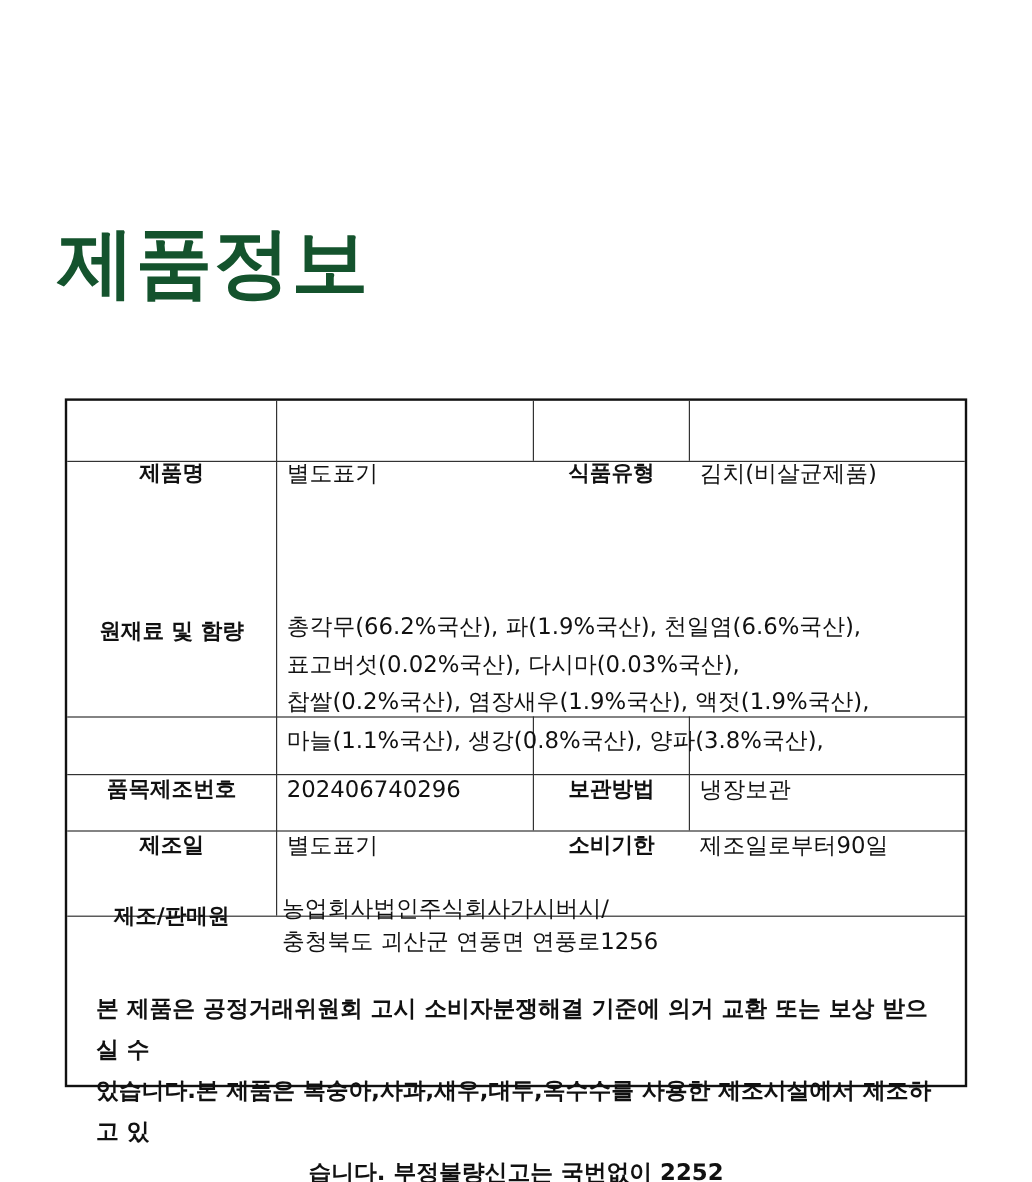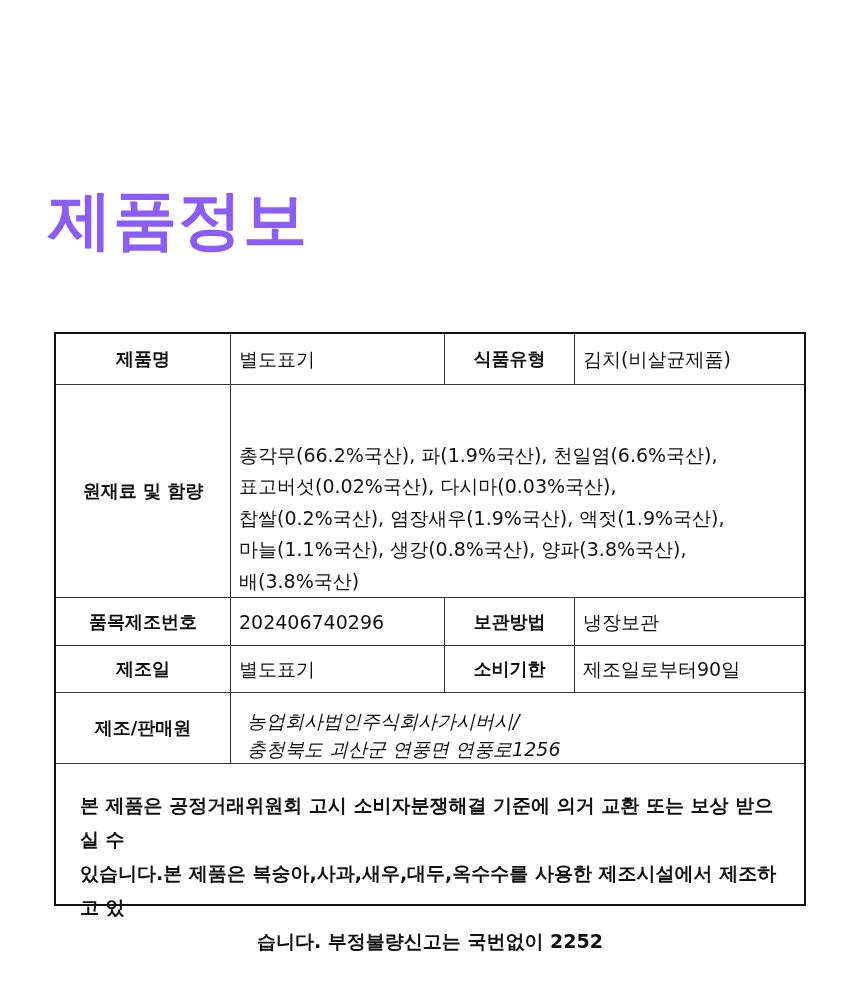--- a/index.html
+++ b/index.html
@@ -1,22 +1,22 @@
 <!DOCTYPE html>
 <html><head>
 <meta charset="utf-8">
 <style>
   html, body { margin: 0; padding: 0; background: #ffffff; }
   body { width: 860px; height: 985px; position: relative; overflow: hidden;
          font-family: "DejaVu Sans", "Liberation Sans", sans-serif; color: #111; }
   .title { position: absolute; left: 48px; top: 188px; font-size: 64px; font-weight: bold;
-           color: #8b5cf6; font-family: "DejaVu Serif", "Liberation Serif", serif; letter-spacing: 1px; line-height: 1; }
+           color: #14532d; font-family: "DejaVu Serif", "Liberation Serif", serif; letter-spacing: 1px; line-height: 1; }
   .tbl { position: absolute; left: 54px; top: 332px; width: 752px; height: 574px;
          border: 2px solid #111; box-sizing: border-box; }
-  .cell { position: absolute; box-sizing: border-box; font-size: 19px; line-height: 28px; display: flex; align-items: center; }
+  .cell { position: absolute; box-sizing: border-box; font-size: 19px; line-height: 28px; display: flex; align-items: center; margin-top: 36px; }
   .lbl { justify-content: center; font-weight: bold; font-size: 18px; }
   .val { padding-left: 8px; }
   .hl { position: absolute; height: 1px; background: #333; }
   .vl { position: absolute; width: 1px; background: #333; }
   .multi { flex-direction: column; align-items: flex-start; justify-content: flex-end; }
   .notice { padding: 0 24px; font-size: 19px; line-height: 34px; align-items: center; padding-top: 24px; font-weight: bold; }
 </style>
 </head>
 <body>
 
@@ -40,35 +40,34 @@
   <div class="cell val" style="left:175px;top:0;width:213px;height:50px;">별도표기</div>
   <div class="cell lbl" style="left:389px;top:0;width:129px;height:50px;">식품유형</div>
   <div class="cell val" style="left:519px;top:0;width:229px;height:50px;">김치(비살균제품)</div>
 
   <div class="cell lbl" style="left:0;top:51px;width:174px;height:212px;">원재료 및 함량</div>
   <div class="cell val multi" style="left:175px;top:51px;width:573px;height:212px;line-height:31.5px;">
     <div>총각무(66.2%국산), 파(1.9%국산), 천일염(6.6%국산),</div>
     <div>표고버섯(0.02%국산), 다시마(0.03%국산),</div>
     <div>찹쌀(0.2%국산), 염장새우(1.9%국산), 액젓(1.9%국산),</div>
     <div>마늘(1.1%국산), 생강(0.8%국산), 양파(3.8%국산),</div>
-    <div>배(3.8%국산)</div>
   </div>
 
   <div class="cell lbl" style="left:0;top:264px;width:174px;height:47px;">품목제조번호</div>
   <div class="cell val" style="left:175px;top:264px;width:213px;height:47px;">202406740296</div>
   <div class="cell lbl" style="left:389px;top:264px;width:129px;height:47px;">보관방법</div>
   <div class="cell val" style="left:519px;top:264px;width:229px;height:47px;">냉장보관</div>
 
   <div class="cell lbl" style="left:0;top:312px;width:174px;height:46px;">제조일</div>
   <div class="cell val" style="left:175px;top:312px;width:213px;height:46px;">별도표기</div>
   <div class="cell lbl" style="left:389px;top:312px;width:129px;height:46px;">소비기한</div>
   <div class="cell val" style="left:519px;top:312px;width:229px;height:46px;">제조일로부터90일</div>
 
   <div class="cell lbl" style="left:0;top:359px;width:174px;height:70px;">제조/판매원</div>
-  <div class="cell val multi" style="left:183px;top:359px;width:573px;height:70px;font-style:italic;">
+  <div class="cell val multi" style="left:171px;top:359px;width:573px;height:70px;">
     <div>농업회사법인주식회사가시버시/</div>
     <div>충청북도 괴산군 연풍면 연풍로1256</div>
   </div>
 
   <div class="cell notice multi" style="left:0;top:430px;width:748px;height:140px;justify-content:flex-start;">
     <div>본 제품은 공정거래위원회 고시 소비자분쟁해결 기준에 의거 교환 또는 보상 받으실 수</div>
     <div>있습니다.본 제품은 복숭아,사과,새우,대두,옥수수를 사용한 제조시설에서 제조하고 있</div>
     <div>습니다. 부정불량신고는 국번없이 2252</div>
   </div>
 </div>

